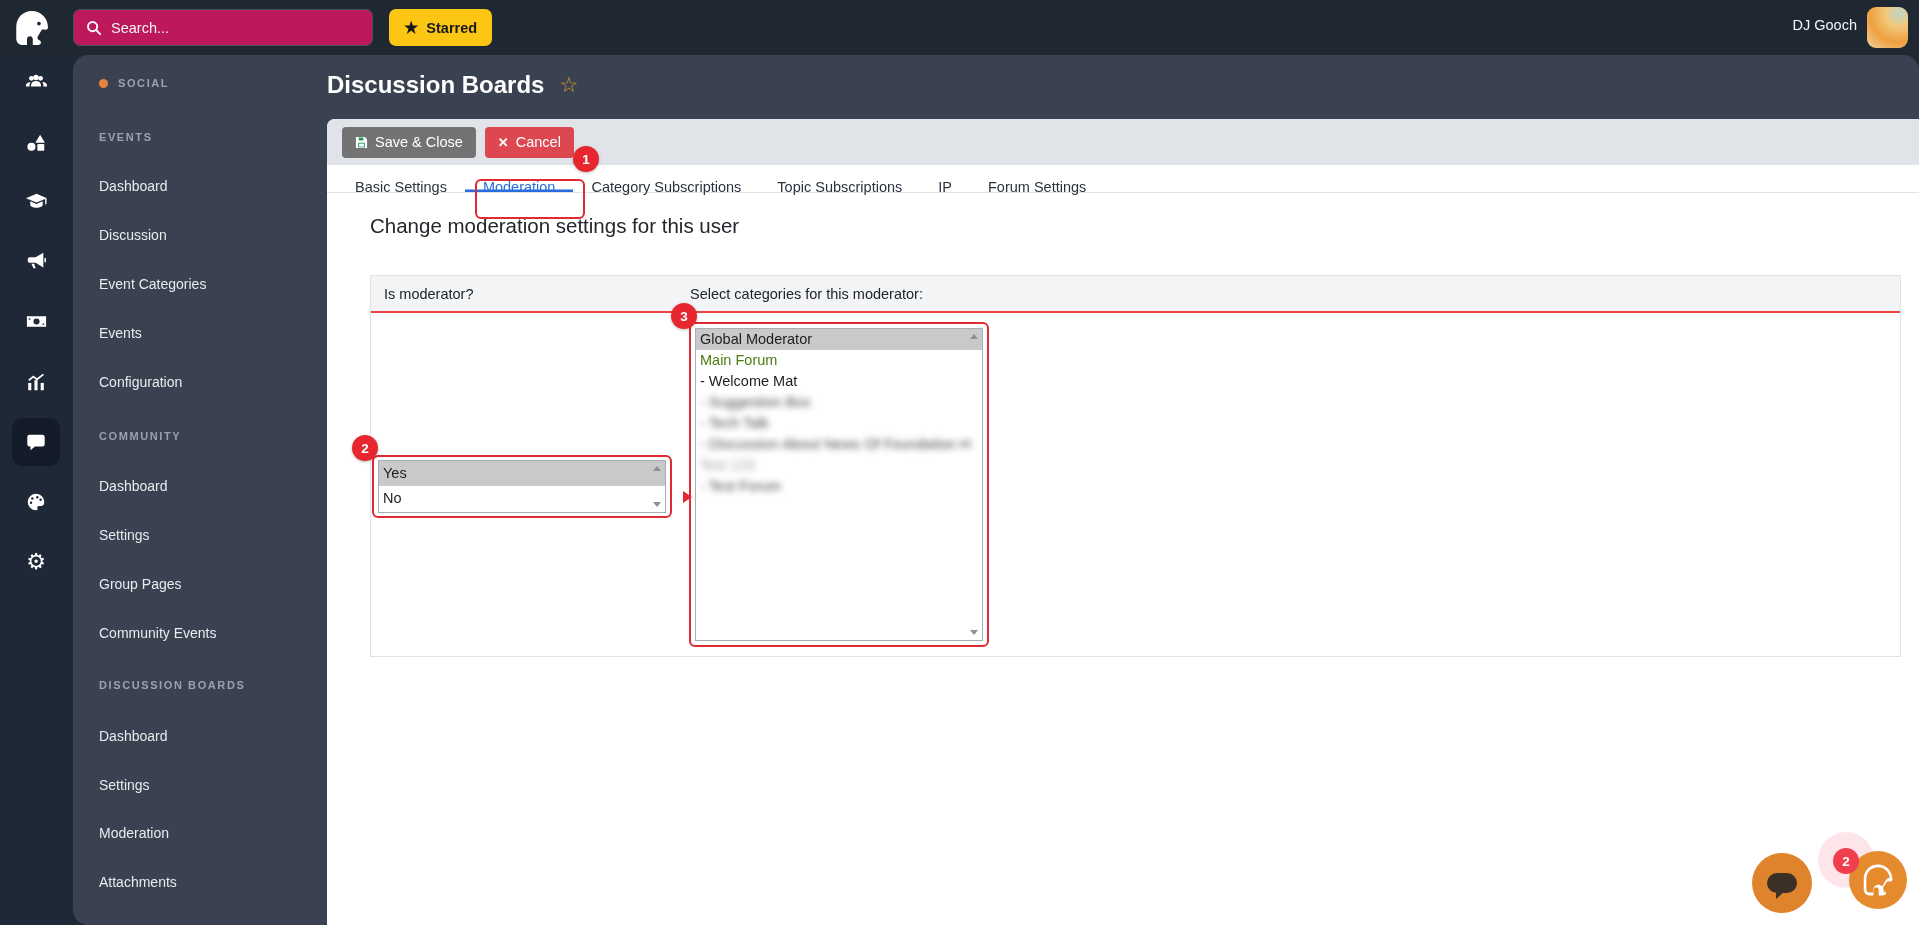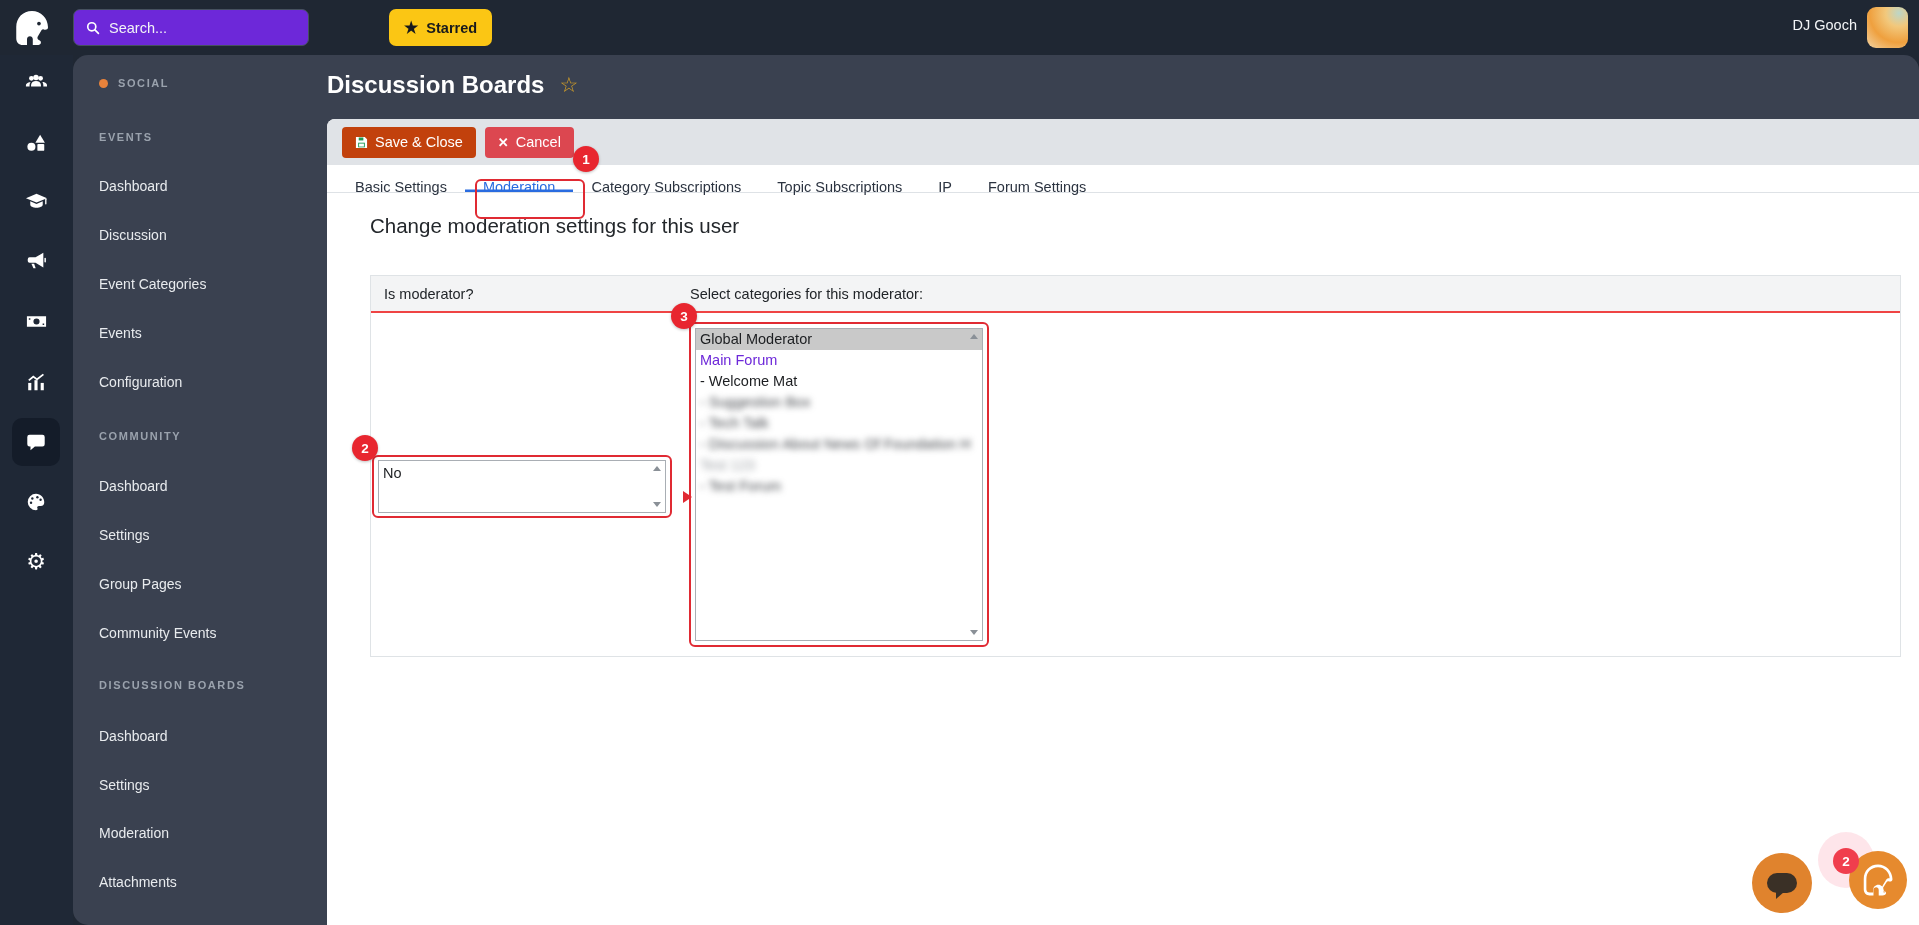--- a/index.html
+++ b/index.html
@@ -2,22 +2,22 @@
 <html><head>
 <meta charset="utf-8">
 <style>
   * { margin:0; padding:0; box-sizing:border-box; }
   html,body { width:1919px; height:925px; overflow:hidden; background:#1f2733;
               font-family:"Liberation Sans", sans-serif; }
 
   
   .topbar { position:absolute; left:0; top:0; width:1919px; height:55px; background:#1f2733; z-index:5; }
   .logo { position:absolute; left:11px; top:7px; width:42px; height:42px; }
-  .searchbox { position:absolute; left:73px; top:9px; width:236px; height:37px;
-               background:#6d28d9; border:1px solid #46515f; border-radius:7px;
+  .searchbox { position:absolute; left:73px; top:9px; width:300px; height:37px;
+               background:#be185d; border:1px solid #46515f; border-radius:7px;
                display:flex; align-items:center; gap:9px; padding:0 12px; }
   .searchbox input { flex:1; background:transparent; border:0; outline:none; color:#fff;
                      font-size:14.5px; font-family:inherit; }
   .searchbox input::placeholder { color:#f2f4f6; opacity:1; }
   .starred-btn { position:absolute; left:389px; top:9px; height:37px; padding:0 15px;
                  background:#fbc614; border:0; border-radius:7px; display:flex; align-items:center;
                  gap:8px; font-size:14.5px; font-weight:700; color:#17191c; cursor:pointer; font-family:inherit;}
   .starred-btn .star { font-size:16px; }
   .user-name { position:absolute; right:62px; top:17px; color:#f3f5f7; font-size:14.5px; }
   .avatar { position:absolute; right:11px; top:7px; width:41px; height:41px; border-radius:9px;
@@ -46,41 +46,41 @@
                 display:flex; align-items:center; gap:15px; }
   .fav-star { color:#d9a326; font-size:21px; font-weight:400; cursor:pointer; }
 
   
   .panel { position:absolute; left:254px; top:64px; width:1592px; height:806px; background:#fff;
            border-top-left-radius:8px; }
   .toolbar { height:46px; background:#e0e3e7; border-top-left-radius:8px; display:flex;
              align-items:center; gap:9px; padding-left:15px; }
   .btn { height:31px; border:0; border-radius:4px; color:#fff; font-size:14.5px; font-family:inherit;
          display:flex; align-items:center; gap:7px; padding:0 13px; cursor:pointer; }
-  .btn-save { background:#c2410c;align-items:center; }
+  .btn-save { background:#737373;align-items:center; }
   .btn-cancel { background:#dc4750; }
   .x-glyph { font-size:13px; font-weight:700; }
 
   .tabs { display:flex; padding-left:10px; border-bottom:1px solid #dee2e6; height:28px; }
   .tab { line-height:45px; padding:0 18px; font-size:14.5px; color:#2b3340; cursor:pointer; white-space:nowrap; }
   .tab.active { color:#2a6ce0; box-shadow:inset 0 -2.5px 0 #2a6ce0; }
 
   .content-heading { margin:21px 0 0 43px; font-size:20.5px; font-weight:400; color:#23272b; }
 
   .tbl { position:absolute; left:43px; top:156px; width:1531px; height:382px; border:1px solid #dfe3e6; }
   .tbl-head { display:flex; height:37px; background:#f3f4f5; border-bottom:2px solid #ef4444;
               font-size:14.5px; color:#212529; }
   .th1 { width:306px; padding-left:13px; display:flex; align-items:center; }
   .th2 { flex:1; padding-left:13px; display:flex; align-items:center; }
 
   
   .listbox { position:absolute; background:#fff; border:1px solid #a9aeb4; overflow:hidden; }
   .opt { font-size:14.5px; color:#1c1e21; padding-left:4px; white-space:nowrap; cursor:pointer; }
   .opt.sel { background:#c9c9c9; }
-  .opt.muted { color:#6d28d9; }
+  .opt.muted { color:#4d7c0f; }
   .opt.blur { filter:blur(3px); color:#4a4d52; }
   .opt.blur-muted { filter:blur(3.5px); color:#9b9fa4; }
   .lb2 .opt { line-height:25px; }
   .lb3 .opt { line-height:21px; }
   .scroll-up, .scroll-dn { position:absolute; right:4px; width:0; height:0;
      border-left:4px solid transparent; border-right:4px solid transparent; cursor:pointer; }
   .scroll-up { top:5px; border-bottom:5px solid #8a9097; }
   .scroll-dn { bottom:5px; border-top:5px solid #8a9097; }
 
   
@@ -285,20 +285,21 @@
     <div class="content-heading">Change moderation settings for this user</div>
 
     <div class="tbl">
       <div class="tbl-head">
         <div class="th1">Is moderator?</div>
         <div class="th2">Select categories for this moderator:</div>
       </div>
     </div>
 
     <div class="listbox lb2" style="left:51px; top:341px; width:288px; height:53px;">
+      <div class="opt sel">Yes</div>
       <div class="opt">No</div>
       <div class="scroll-up"></div>
       <div class="scroll-dn"></div>
     </div>
 
     <div class="listbox lb3" style="left:368px; top:209px; width:288px; height:313px;">
       <div class="opt sel">Global Moderator</div>
       <div class="opt muted">Main Forum</div>
       <div class="opt">- Welcome Mat</div>
       <div class="opt blur">- Suggestion Box</div>

